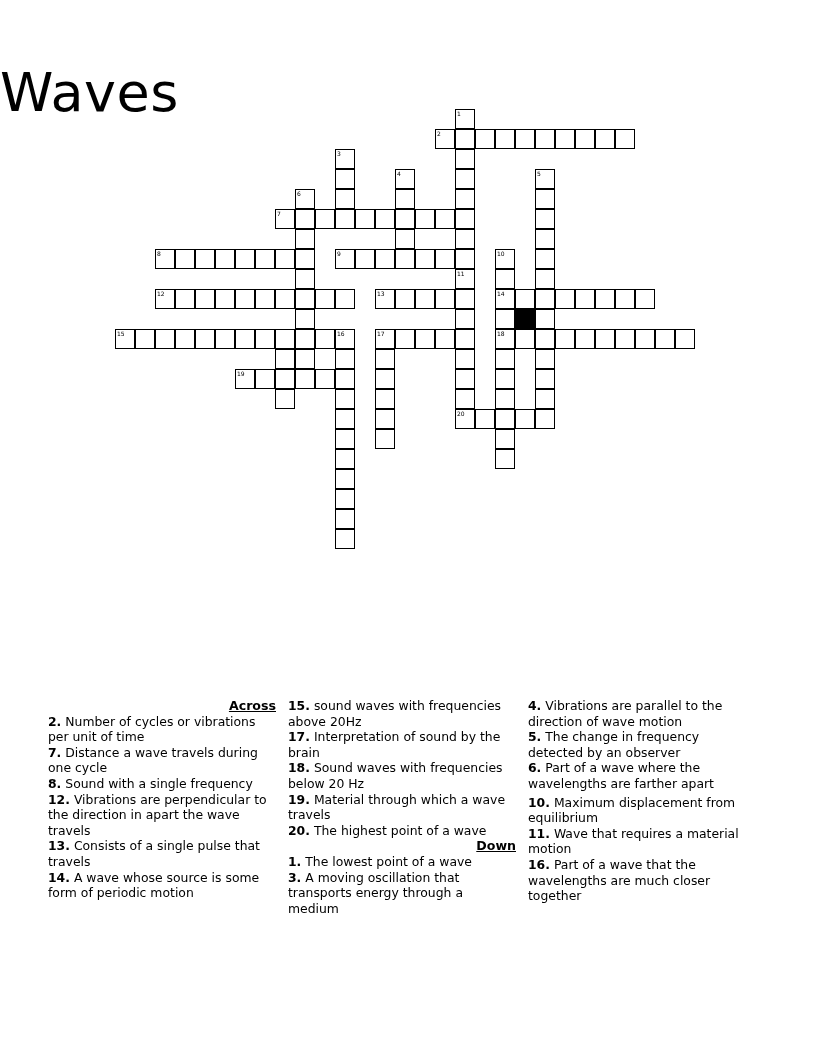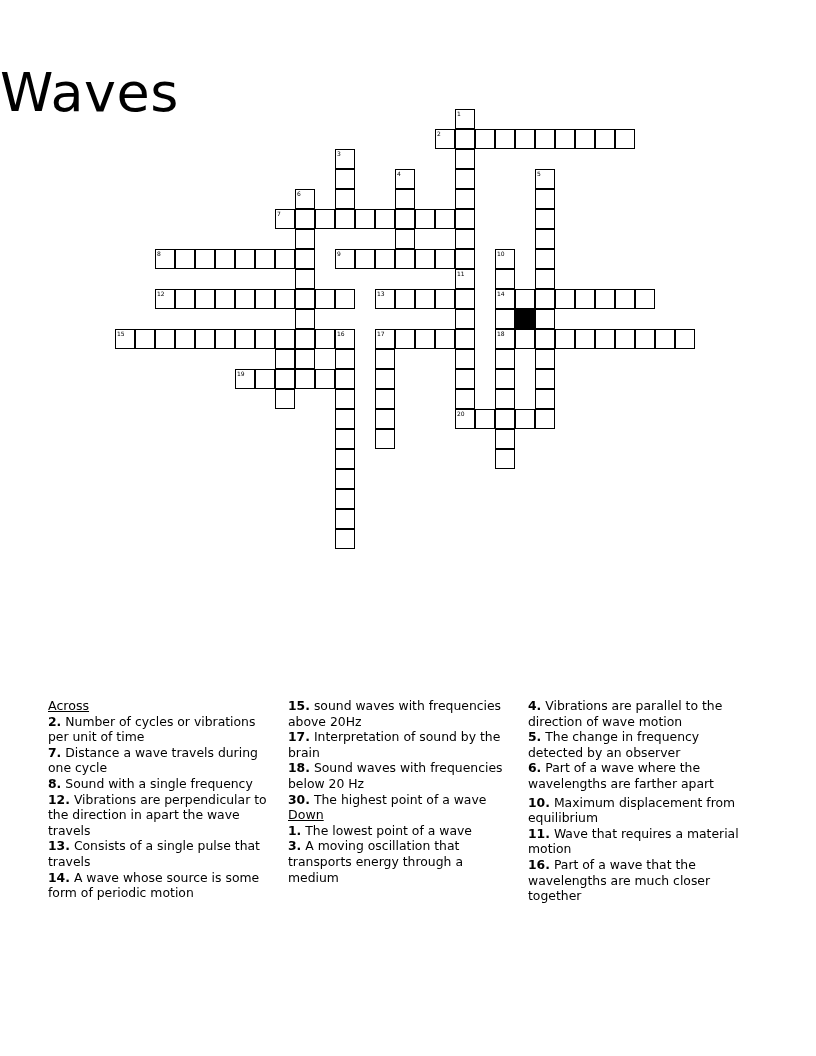--- a/index.html
+++ b/index.html
@@ -75,25 +75,26 @@
     top: 0;
     width: 228px;
     font-family: "DejaVu Sans", sans-serif;
     font-size: 12.4px;
     line-height: 15.6px;
   }
   #clue-col-1 { left: 0px; }
   #clue-col-2 { left: 240px; }
   #clue-col-3 { left: 480px; }
   .clue-heading {
-    font-weight: normal;
+    font-weight: bold;
     text-decoration: underline;
     display: block;
     font-size: 12.6px;
     line-height: 15.6px;
+    text-align: right;
   }
   .clue-item {
     display: block;
   }
   .clue-num {
     font-weight: bold;
     margin-top: 20px;
   }
   .clue-text {
     font-weight: normal;
@@ -309,21 +310,22 @@
         <span class="clue-item"><span class="clue-num">7.</span><span class="clue-text"> Distance a wave travels during one cycle</span></span>
         <span class="clue-item"><span class="clue-num">8.</span><span class="clue-text"> Sound with a single frequency</span></span>
         <span class="clue-item"><span class="clue-num">12.</span><span class="clue-text"> Vibrations are perpendicular to the direction in apart the wave travels</span></span>
         <span class="clue-item"><span class="clue-num">13.</span><span class="clue-text"> Consists of a single pulse that travels</span></span>
         <span class="clue-item"><span class="clue-num">14.</span><span class="clue-text"> A wave whose source is some form of periodic motion</span></span>
       </div>
     <div class="clue-col" id="clue-col-2">
         <span class="clue-item"><span class="clue-num">15.</span><span class="clue-text"> sound waves with frequencies above 20Hz</span></span>
         <span class="clue-item"><span class="clue-num">17.</span><span class="clue-text"> Interpretation of sound by the brain</span></span>
         <span class="clue-item"><span class="clue-num">18.</span><span class="clue-text"> Sound waves with frequencies below 20 Hz</span></span>
-        <span class="clue-item"><span class="clue-num">30.</span><span class="clue-text"> The highest point of a wave</span></span>
+        <span class="clue-item"><span class="clue-num">19.</span><span class="clue-text"> Material through which a wave travels</span></span>
+        <span class="clue-item"><span class="clue-num">20.</span><span class="clue-text"> The highest point of a wave</span></span>
         <span class="clue-heading">Down</span>
         <span class="clue-item"><span class="clue-num">1.</span><span class="clue-text"> The lowest point of a wave</span></span>
         <span class="clue-item"><span class="clue-num">3.</span><span class="clue-text"> A moving oscillation that transports energy through a medium</span></span>
       </div>
     <div class="clue-col" id="clue-col-3">
         <span class="clue-item"><span class="clue-num">4.</span><span class="clue-text"> Vibrations are parallel to the direction of wave motion</span></span>
         <span class="clue-item"><span class="clue-num">5.</span><span class="clue-text"> The change in frequency detected by an observer</span></span>
         <span class="clue-item"><span class="clue-num">6.</span><span class="clue-text"> Part of a wave where the wavelengths are farther apart</span></span>
         <span class="spacer-line"></span>
         <span class="clue-item"><span class="clue-num">10.</span><span class="clue-text"> Maximum displacement from equilibrium</span></span>

